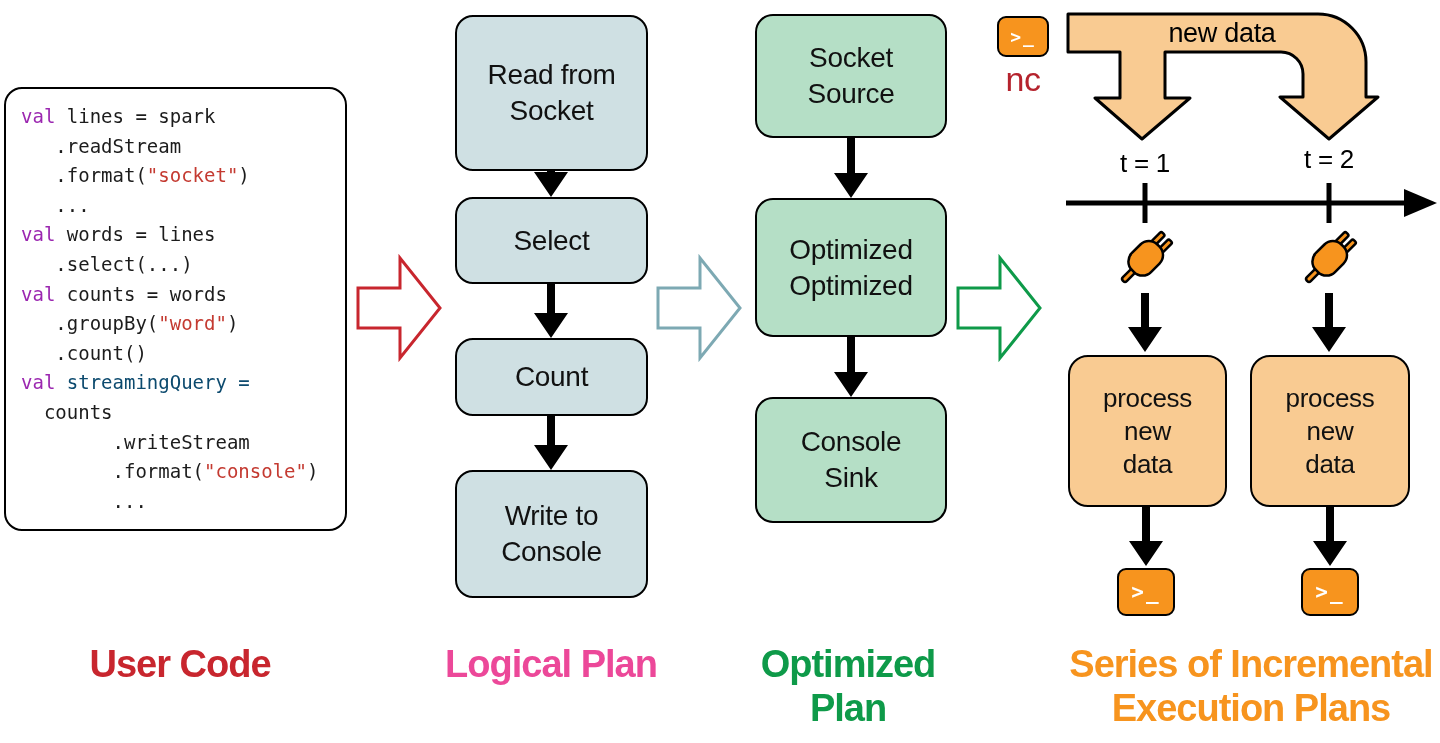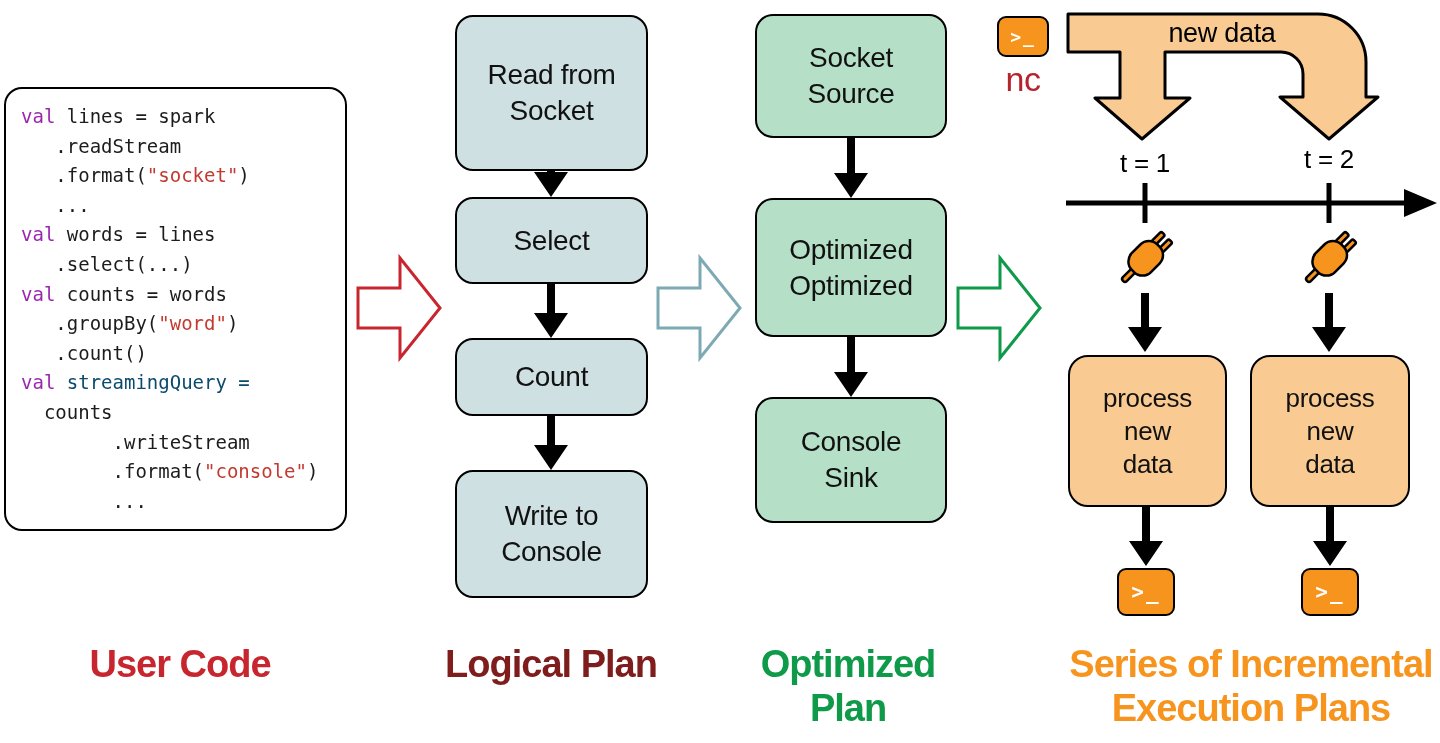--- a/index.html
+++ b/index.html
@@ -124,21 +124,21 @@
   <div class="abs flow-box logical" style="top:197px; height:87px;">
     <div>Select</div>
   </div>
   <div class="abs flow-box logical" style="top:338px; height:78px;">
     <div>Count</div>
   </div>
   <div class="abs flow-box logical" style="top:470px; height:128px;">
     <div>Write to</div>
     <div>Console</div>
   </div>
-  <div class="abs col-label" style="left: 341px; top: 642px; color: #7f1d1d;">Logical Plan</div>
+  <div class="abs col-label" style="left: 341px; top: 642px; color: #ec4899;">Logical Plan</div>
 
   <div class="abs flow-box optimized" style="top:14px; height:124px;">
     <div>Socket</div>
     <div>Source</div>
   </div>
   <div class="abs flow-box optimized" style="top:198px; height:139px;">
     <div>Optimized</div>
     <div>Optimized</div>
   </div>
   <div class="abs flow-box optimized" style="top:397px; height:126px;">

